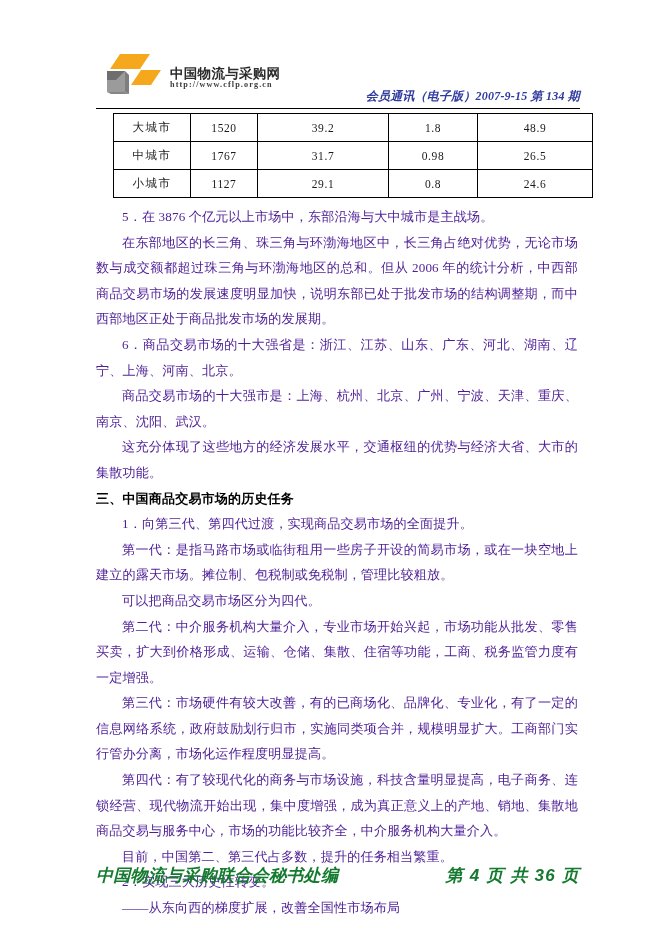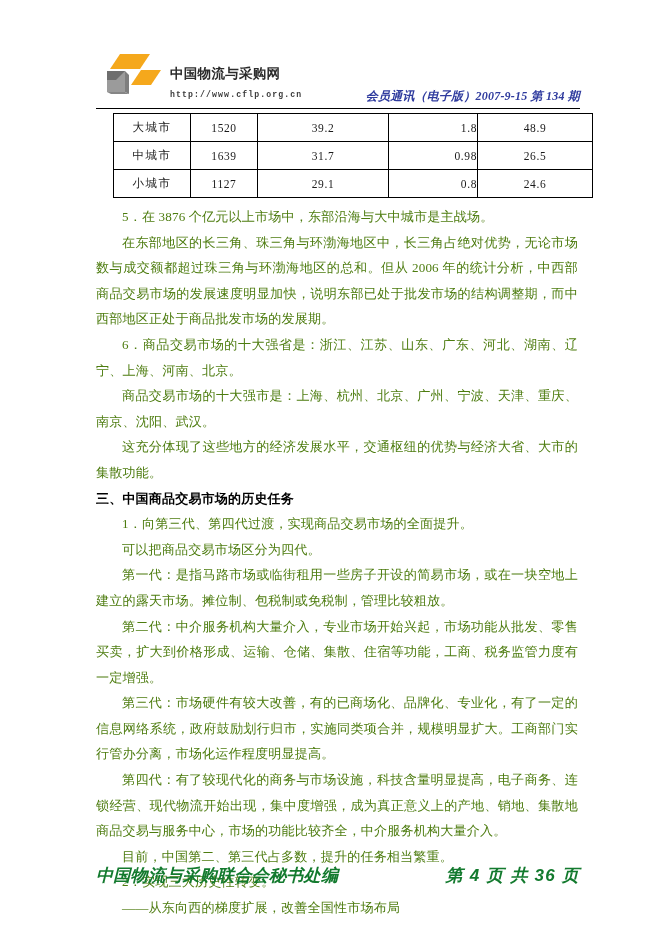--- a/index.html
+++ b/index.html
@@ -54,26 +54,26 @@
   .logo-cn {
     font-family: "DejaVu Sans", sans-serif;
     font-weight: bold;
     font-size: 13.5px;
     letter-spacing: 0.3px;
     color: #2b2b2b;
     line-height: 14px;
     white-space: nowrap;
   }
   .logo-url {
-    font-family: Liberation Mono, monospace;
+    font-family: Liberation Serif, serif;
     font-weight: bold;
     font-size: 8.2px;
     letter-spacing: 1.1px;
     color: #3a3a3a;
-    margin-top: 10px;
+    margin-top: 0;
     white-space: nowrap;
   }
   .issue-line {
     position: absolute;
     right: 0px;
     top: 40px;
     font-family: "Liberation Serif", serif;
     font-style: italic;
     font-weight: bold;
     font-size: 12px;
@@ -107,38 +107,38 @@
     vertical-align: middle;
     font-size: 11.5px;
     font-family: "Liberation Serif", serif;
     color: #1a1a1a;
     letter-spacing: 0.6px;
     padding: 0;
   }
   .data-table td.c0 { width: 76px; letter-spacing: 1.5px; }
   .data-table td.c1 { width: 66px; }
   .data-table td.c2 { width: 130px; }
-  .data-table td.c3 { width: 88px; text-align: right; }
+  .data-table td.c3 { width: 88px; }
   .data-table td.c4 { width: 114px; }
 
   
   .content {
     position: absolute;
     left: 96px;
     top: 204px;
     width: 482px;
   }
   p.para {
     margin: 0;
     font-size: 13.1px;
     line-height: 25.6px;
     text-align: justify;
     text-justify: inter-ideograph;
     letter-spacing: 0.15px;
-    color: #4d7c0f;
+    color: #4c1d95;
   }
   p.indent { text-indent: 26px; }
   p.heading {
     margin: 0;
     font-size: 13px;
     line-height: 25.6px;
     font-weight: bold;
     letter-spacing: 0.2px;
     color: #000000;
   }
@@ -195,21 +195,21 @@
     <tbody>
       <tr>
         <td class="c0">大城市</td>
         <td class="c1">1520</td>
         <td class="c2">39.2</td>
         <td class="c3">1.8</td>
         <td class="c4">48.9</td>
       </tr>
       <tr>
         <td class="c0">中城市</td>
-        <td class="c1">1639</td>
+        <td class="c1">1767</td>
         <td class="c2">31.7</td>
         <td class="c3">0.98</td>
         <td class="c4">26.5</td>
       </tr>
       <tr>
         <td class="c0">小城市</td>
         <td class="c1">1127</td>
         <td class="c2">29.1</td>
         <td class="c3">0.8</td>
         <td class="c4">24.6</td>
@@ -218,22 +218,22 @@
   </table>
 
   <div class="content">
     <p class="para indent">5．在 3876 个亿元以上市场中，东部沿海与大中城市是主战场。</p>
     <p class="para indent">在东部地区的长三角、珠三角与环渤海地区中，长三角占绝对优势，无论市场数与成交额都超过珠三角与环渤海地区的总和。但从 2006 年的统计分析，中西部商品交易市场的发展速度明显加快，说明东部已处于批发市场的结构调整期，而中西部地区正处于商品批发市场的发展期。</p>
     <p class="para indent">6．商品交易市场的十大强省是：浙江、江苏、山东、广东、河北、湖南、辽宁、上海、河南、北京。</p>
     <p class="para indent">商品交易市场的十大强市是：上海、杭州、北京、广州、宁波、天津、重庆、南京、沈阳、武汉。</p>
     <p class="para indent">这充分体现了这些地方的经济发展水平，交通枢纽的优势与经济大省、大市的集散功能。</p>
     <p class="heading">三、中国商品交易市场的历史任务</p>
     <p class="para indent">1．向第三代、第四代过渡，实现商品交易市场的全面提升。</p>
+    <p class="para indent">第一代：是指马路市场或临街租用一些房子开设的简易市场，或在一块空地上建立的露天市场。摊位制、包税制或免税制，管理比较粗放。</p>
     <p class="para indent">可以把商品交易市场区分为四代。</p>
-    <p class="para indent">第一代：是指马路市场或临街租用一些房子开设的简易市场，或在一块空地上建立的露天市场。摊位制、包税制或免税制，管理比较粗放。</p>
     <p class="para indent">第二代：中介服务机构大量介入，专业市场开始兴起，市场功能从批发、零售买卖，扩大到价格形成、运输、仓储、集散、住宿等功能，工商、税务监管力度有一定增强。</p>
     <p class="para indent">第三代：市场硬件有较大改善，有的已商场化、品牌化、专业化，有了一定的信息网络系统，政府鼓励划行归市，实施同类项合并，规模明显扩大。工商部门实行管办分离，市场化运作程度明显提高。</p>
     <p class="para indent">第四代：有了较现代化的商务与市场设施，科技含量明显提高，电子商务、连锁经营、现代物流开始出现，集中度增强，成为真正意义上的产地、销地、集散地商品交易与服务中心，市场的功能比较齐全，中介服务机构大量介入。</p>
     <p class="para indent">目前，中国第二、第三代占多数，提升的任务相当繁重。</p>
     <p class="para indent">2．实现三大历史性转变。</p>
     <p class="para indent">——从东向西的梯度扩展，改善全国性市场布局</p>
   </div>
 
   <div class="footer">
     <div class="footer-left">中国物流与采购联合会秘书处编</div>

